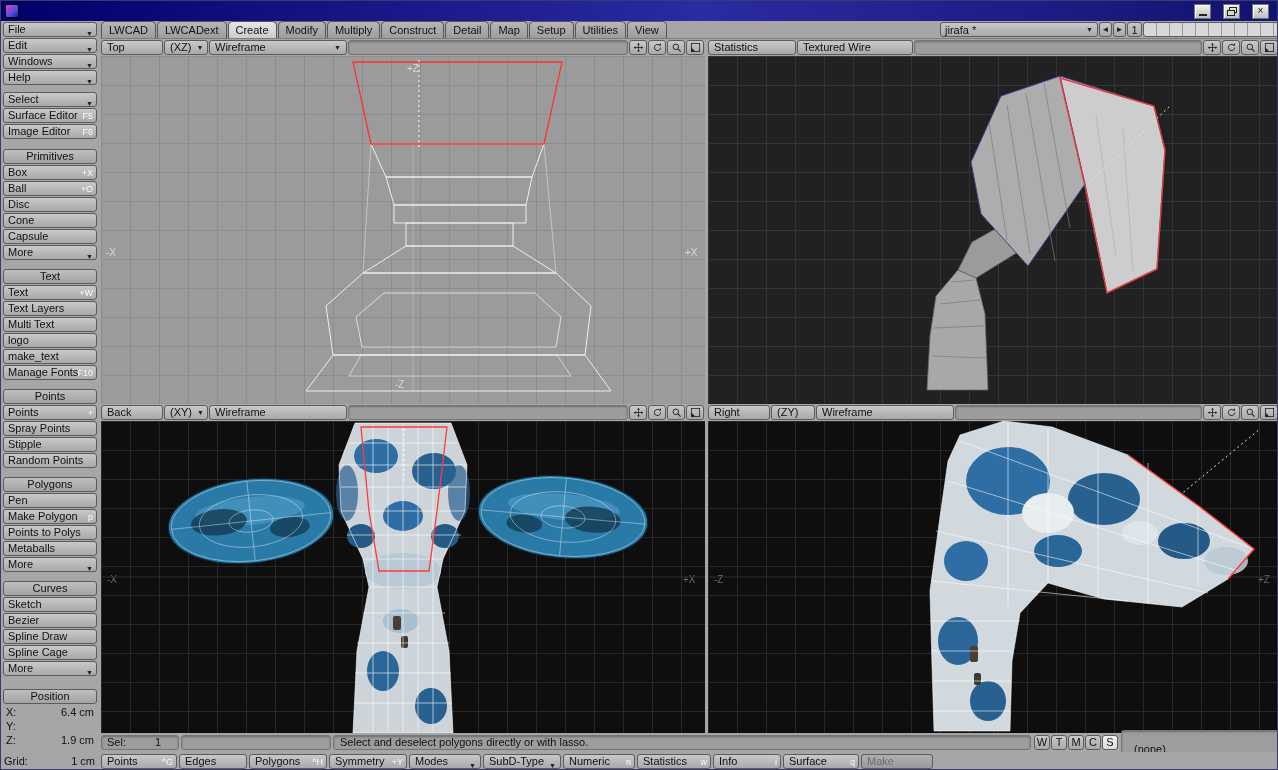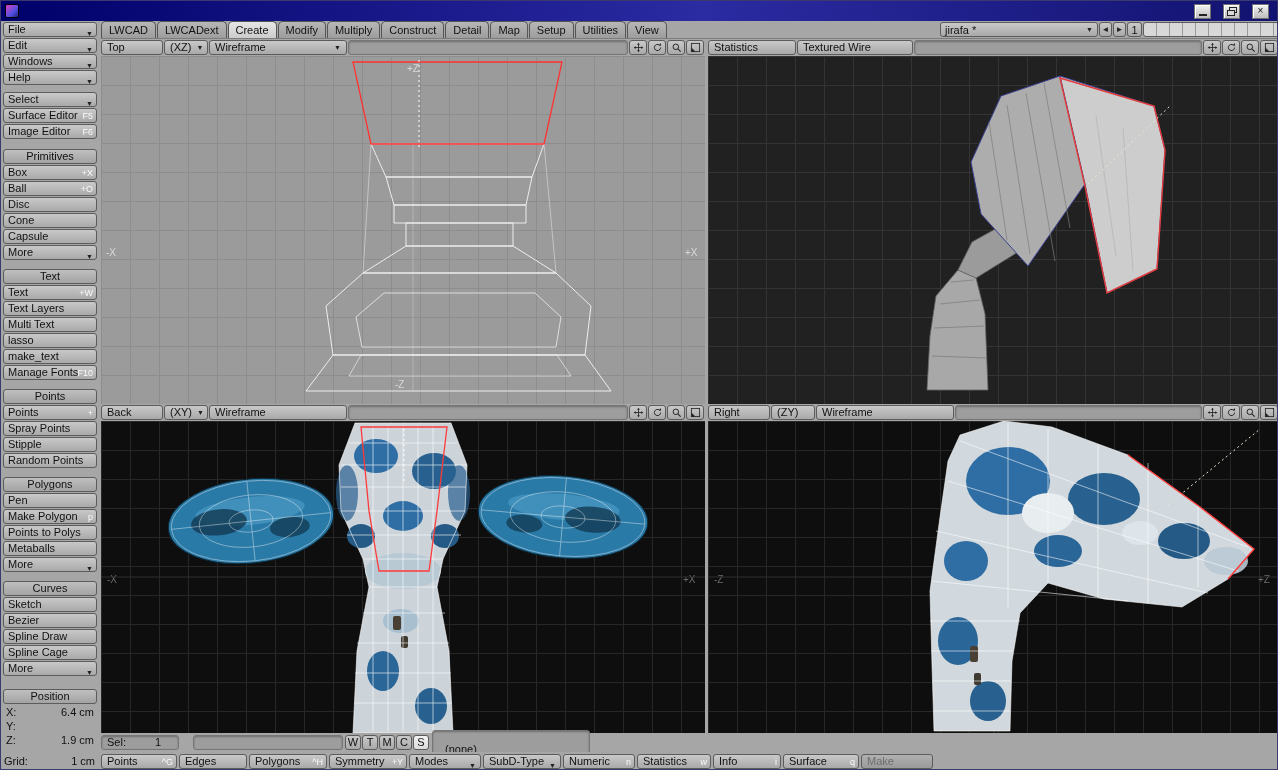--- a/index.html
+++ b/index.html
@@ -68,21 +68,21 @@
     linear-gradient(90deg,#8d8d8d 1px,transparent 1px);background-size:29px 29px;}
   .grid-persp{background-color:#212121;background-image:
     linear-gradient(#343434 1px,transparent 1px),
     linear-gradient(90deg,#343434 1px,transparent 1px);background-size:29px 29px;}
   .grid-dark{background-color:#0e0e0e;background-image:
     linear-gradient(#272727 1px,transparent 1px),
     linear-gradient(90deg,#272727 1px,transparent 1px);background-size:29px 29px;}
   
   #statusbar{position:absolute;left:97px;top:732px;width:1181px;height:19px;background:#a6a6a6;
     display:flex;align-items:center;padding-left:3px;}
-  #sel-box{width:78px;height:15px;display:flex;line-height:13px;padding:0 5px;margin-right:14px;}
+  #sel-box{width:78px;height:15px;display:flex;line-height:13px;padding:0 5px;margin-right:2px;}
   #sel-box .v{margin-left:auto;margin-right:12px;}
   #empty-box{width:150px;height:15px;margin-right:2px;}
   #msg-box{flex:1;height:15px;line-height:13px;padding:0 6px;margin-right:3px;white-space:nowrap;overflow:hidden;}
   .vmap-btn{width:16px;height:15px;text-align:center;line-height:13px;margin-right:1px;}
   .vmap-btn.active{background:linear-gradient(180deg,#f2f2f2,#dcdcdc);}
   #vmap-none{width:158px;height:15px;line-height:13px;padding:12px 12px;margin-left:2px;}
   
   #btoolbar{position:absolute;left:97px;top:751px;width:1181px;height:19px;background:#a6a6a6;
     display:flex;align-items:center;padding-left:3px;}
   .bt-btn{position:relative;height:15px;line-height:13px;padding:0 5px;margin-right:2px;white-space:nowrap;}
@@ -157,21 +157,21 @@
     <div class="sb-btn"><span>Ball</span><span class="key">+O</span></div>
     <div class="sb-btn"><span>Disc</span></div>
     <div class="sb-btn"><span>Cone</span></div>
     <div class="sb-btn"><span>Capsule</span></div>
     <div class="sb-btn"><span>More</span><span class="arr">▼</span></div>
     <div class="g8"></div>
     <div class="sb-head">Text</div>
     <div class="sb-btn"><span>Text</span><span class="key">+W</span></div>
     <div class="sb-btn"><span>Text Layers</span></div>
     <div class="sb-btn"><span>Multi Text</span></div>
-    <div class="sb-btn"><span>lasso</span></div>
+    <div class="sb-btn"><span>logo</span></div>
     <div class="sb-btn"><span>make_text</span></div>
     <div class="sb-btn"><span>Manage Fonts</span><span class="key">F10</span></div>
     <div class="g8"></div>
     <div class="sb-head">Points</div>
     <div class="sb-btn"><span>Points</span><span class="key">+</span></div>
     <div class="sb-btn"><span>Spray Points</span></div>
     <div class="sb-btn"><span>Stipple</span></div>
     <div class="sb-btn"><span>Random Points</span></div>
     <div class="g8"></div>
     <div class="sb-head">Polygons</div>
@@ -504,20 +504,21 @@
       <path d="M460,84 L552,8" stroke="#e9e9d2" stroke-width="1" stroke-dasharray="2,3" fill="none"></path>
     </svg>
   </div>
 
   <div id="statusbar">
     <div id="sel-box" class="sunk">
       <span>Sel:</span>
       <span class="v">1</span>
     </div>
     <div id="empty-box" class="sunk"></div>
+    <div id="msg-box" class="sunk">Select and deselect polygons directly or with lasso.</div>
     <div class="vmap-btn">W</div>
     <div class="vmap-btn">T</div>
     <div class="vmap-btn">M</div>
     <div class="vmap-btn">C</div>
     <div class="vmap-btn active">S</div>
     <div id="vmap-none" class="sunk">(none)</div>
   </div>
 
   <div id="btoolbar">
     <div class="bt-btn" style="width:76px"><span>Points</span><span class="key">^G</span></div>

